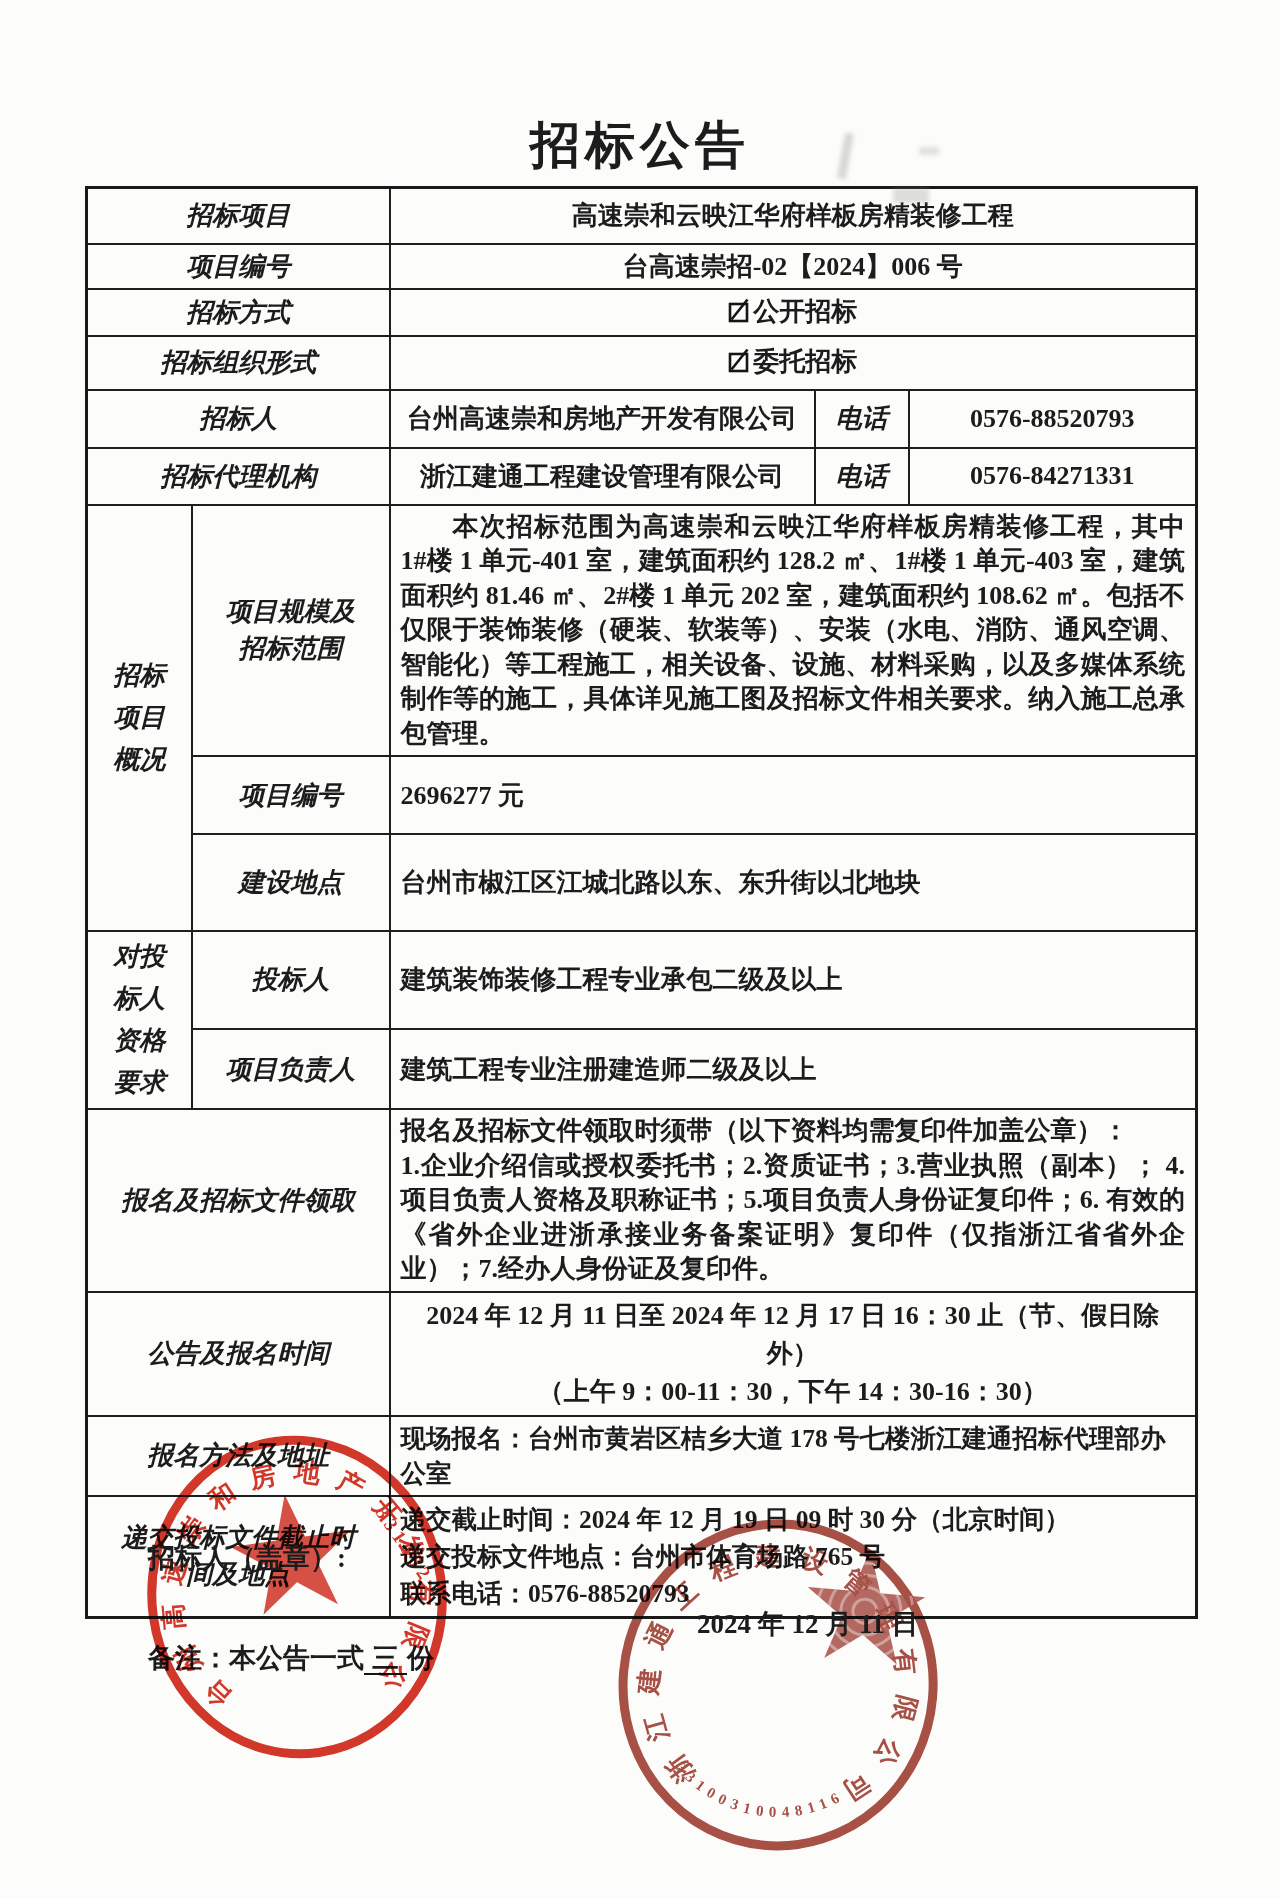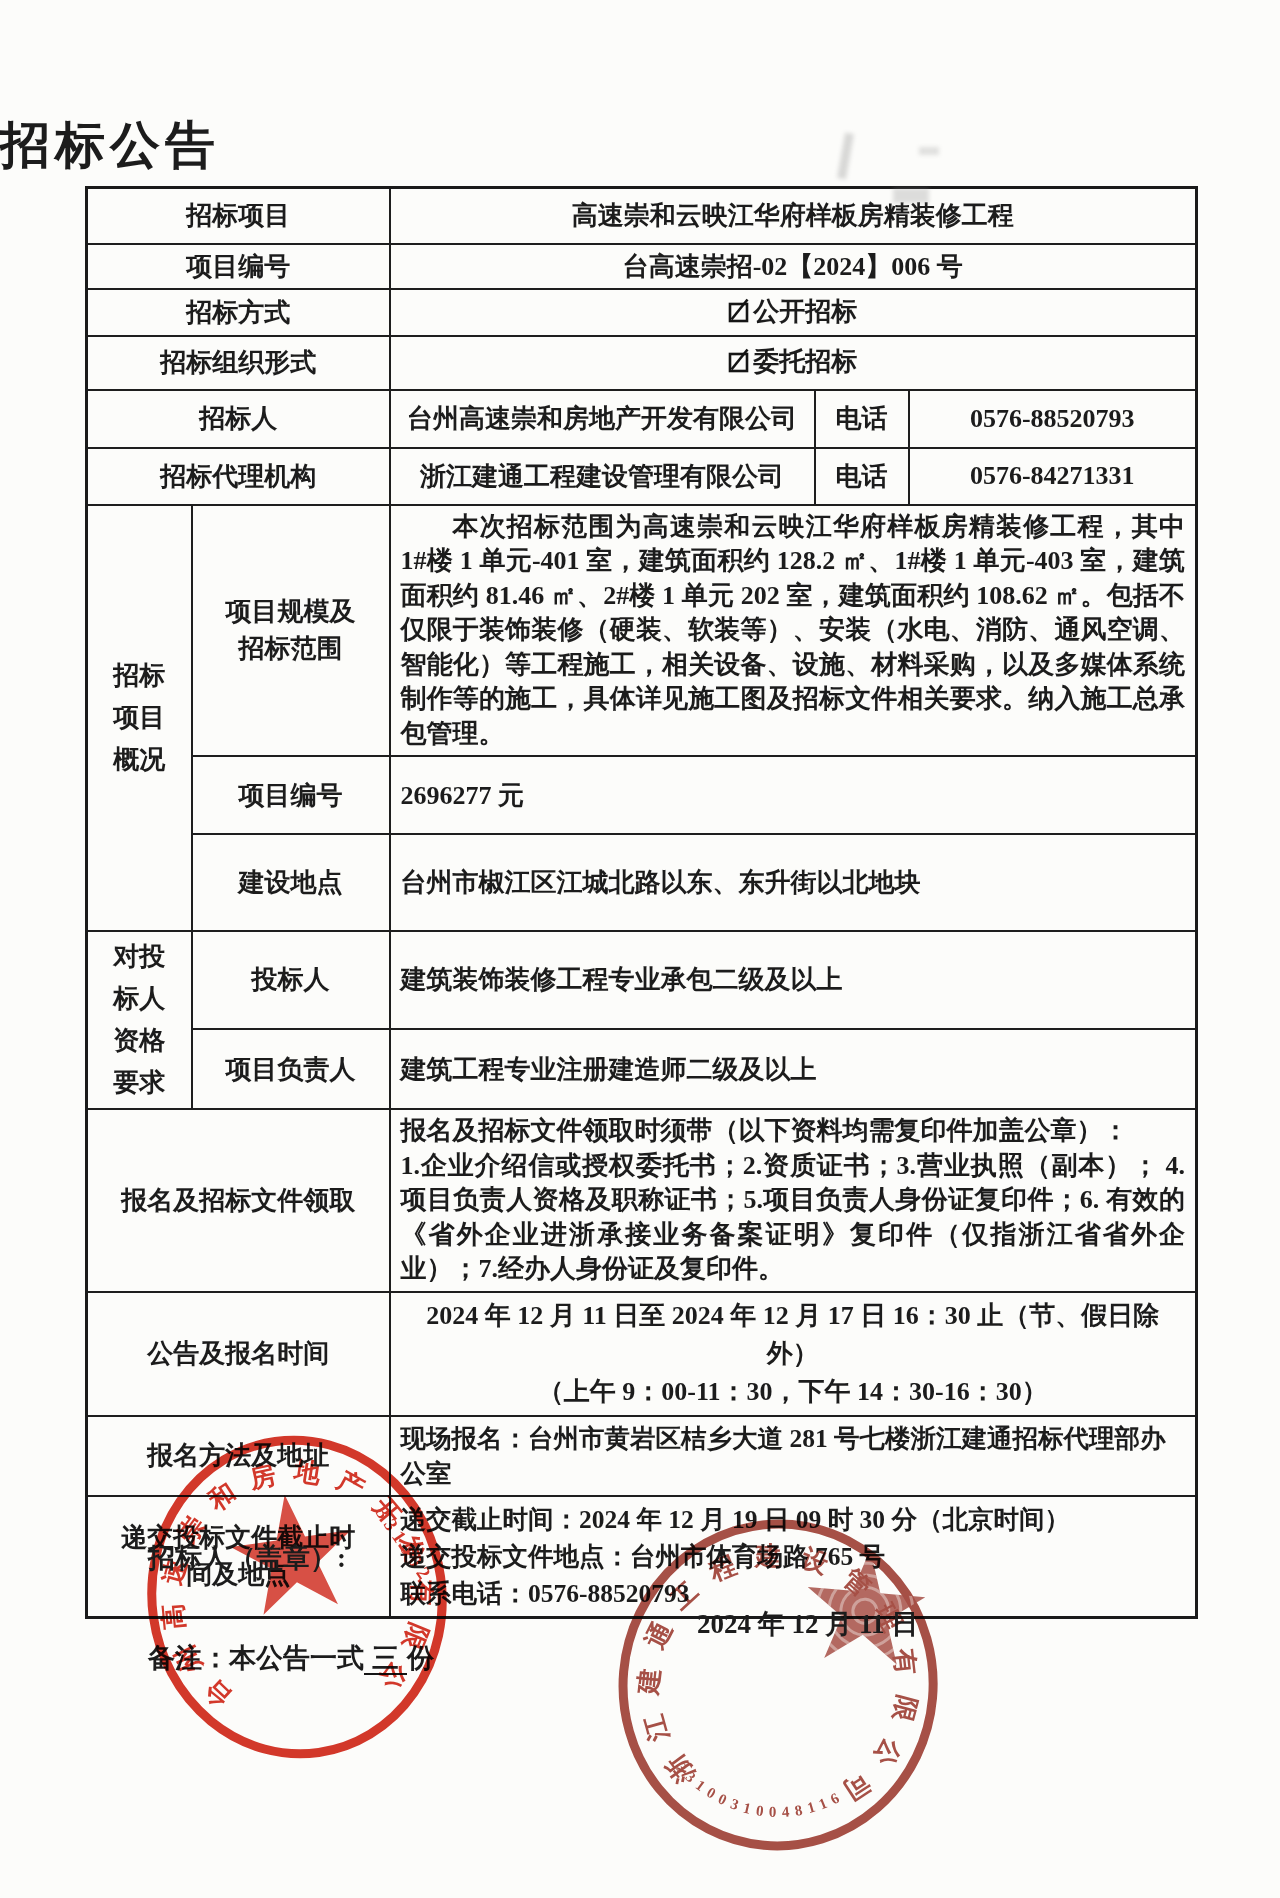--- a/index.html
+++ b/index.html
@@ -4,33 +4,33 @@
 <style>
   html,body{margin:0;padding:0;background:#e8e8e8;}
   .page{
     position:relative;width:1280px;height:1898px;margin:0 auto;
     background:#fcfcfa;overflow:hidden;
     font-family:"Liberation Serif","DejaVu Serif",serif;
     color:#1c1c1c;
   }
   .doc-title{
     position:absolute;top:112px;left:0;width:100%;
-    text-align:left;font-size:50px;font-weight:700;letter-spacing:5px;
+    text-align:center;font-size:50px;font-weight:700;letter-spacing:5px;
   }
   .table-wrap{position:absolute;left:85px;top:186px;width:1110px;}
   table.tender{
     border-collapse:collapse;table-layout:fixed;width:1110px;
     border:3px solid #1a1a1a;
   }
   table.tender td{
     border:2px solid #1e1e1e;vertical-align:middle;
     font-size:26px;font-weight:600;padding:4px 10px;
     overflow:hidden;
   }
-  td.lbl{text-align:center;font-size:27px;}
+  td.lbl{text-align:center;font-size:27px;font-style:italic;}
   td.val{text-align:center;}
   td.val-left{text-align:left;padding-left:16px;}
   .vlabel{width:62px;margin:0 auto;line-height:1.62;text-align:center;word-break:break-all;}
   .two-line{text-align:center;line-height:1.45;}
   td.para{
     vertical-align:top;text-align:justify;line-height:34.5px;
     font-size:25.5px;padding:8px 14px 6px 14px;
   }
   .indent{text-indent:2em;}
   td.para-mid{vertical-align:middle;}
@@ -176,21 +176,21 @@
         <td colspan="3">
           <div class="center-lines">
             <span class="cline">2024 年 12 月 11 日至 2024 年 12 月 17 日 16：30 止（节、假日除外）</span>
             <span class="cline">（上午 9：00-11：30，下午 14：30-16：30）</span>
           </div>
         </td>
       </tr>
 
       <tr style="height:64px">
         <td class="lbl" colspan="2">报名方法及地址</td>
-        <td class="val-left" colspan="3" style="font-size:25.5px">现场报名：台州市黄岩区桔乡大道 281 号七楼浙江建通招标代理部办公室</td>
+        <td class="val-left" colspan="3" style="font-size:25.5px">现场报名：台州市黄岩区桔乡大道 178 号七楼浙江建通招标代理部办公室</td>
       </tr>
 
       <tr style="height:115px">
         <td class="lbl" colspan="2">
           <div class="two-line">
             <span class="cline">递交投标文件截止时</span>
             <span class="cline">间及地点</span>
           </div>
         </td>
         <td class="val-left" colspan="3">

